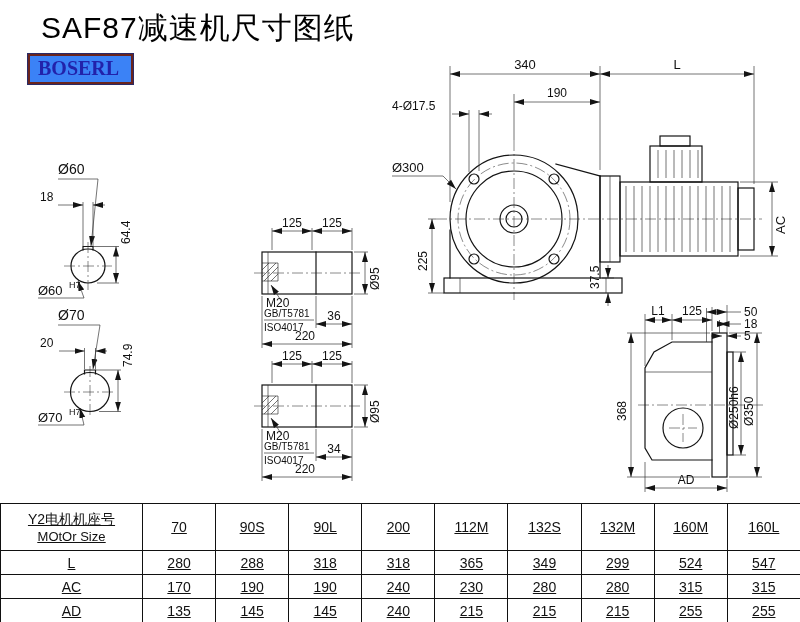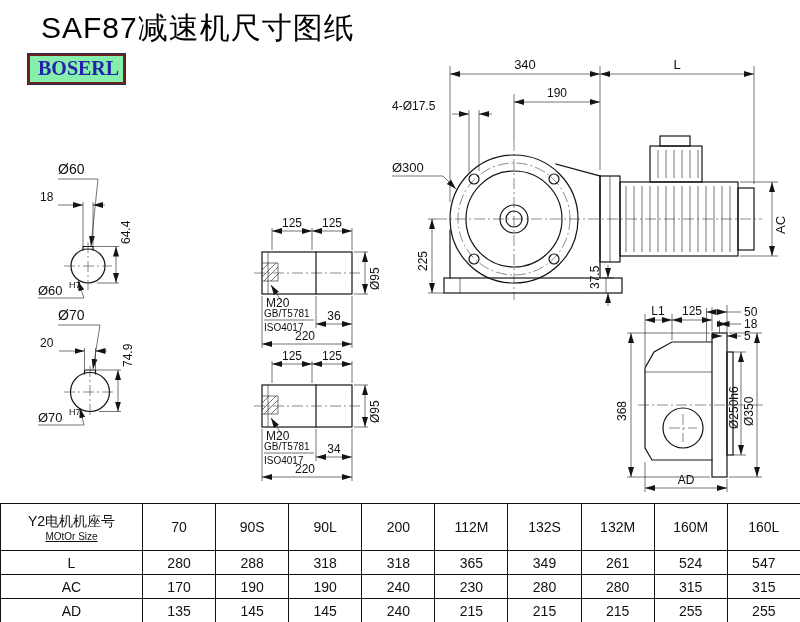--- a/index.html
+++ b/index.html
@@ -1,33 +1,33 @@
 <!DOCTYPE html>
 <html><head>
 <meta charset="utf-8">
 <style>
   html,body{margin:0;padding:0;}
   body{width:800px;height:622px;background:#ffffff;position:relative;overflow:hidden;
        font-family:"Liberation Sans","DejaVu Sans",sans-serif;color:#111;}
   .page-title{position:absolute;left:28px;top:8px;font-size:30px;font-weight:400;letter-spacing:1px;color:#000;margin-left:13px;}
   .brand-logo{position:absolute;left:28px;top:54px;border:2px solid #6a241d;outline:1px solid #2a2a66;
-       padding:1px 4px 2px 8px;font-family:"Liberation Serif","DejaVu Serif",serif;
-       font-size:20px;font-weight:700;color:#2222aa;background:#86efac;}
+       padding:1px 12px 2px 8px;font-family:"Liberation Serif","DejaVu Serif",serif;
+       font-size:20px;font-weight:700;color:#2222aa;background:#3b82f6;}
   svg.drawing{position:absolute;left:0;top:0;}
   
   .s-ln{stroke:#141414;stroke-width:1.2;fill:none;stroke-linecap:square}
   .s-tn{stroke:#2a2a2a;stroke-width:0.65;fill:none}
   .s-cl{stroke:#2a2a2a;stroke-width:0.55;fill:none;stroke-dasharray:11 3 2 3}
   text{fill:#101010}
   .t9{font-size:9px}.t10{font-size:10px}.t12{font-size:12px}.t13{font-size:13px}.t14{font-size:14px}
   
-  table.spec{position:absolute;left:0;top:503px;width:800px;height:119px;border-collapse:collapse;table-layout:fixed;background:#fff;}
+  table.spec{position:absolute;left:0;top:503px;width:800px;height:119px;border-collapse:collapse;table-layout:fixed;background:#fff;text-decoration:underline;}
   table.spec td{border:1px solid #111;text-align:center;vertical-align:middle;font-size:14px;padding:0;}
   tr.hdr{height:47px;} tr.row{height:24px;}
-  .und{text-decoration:underline;font-size:10px;}
+  .und{text-decoration:underline;font-size:13px;}
   .hcn{font-size:14px;}
 </style>
 </head>
 <body>
 
 <div class="page-title">SAF87减速机尺寸图纸</div>
 <div class="brand-logo">BOSERL</div>
 
 <svg class="drawing" width="800" height="503" viewBox="0 0 800 503">
   <defs>
@@ -301,21 +301,21 @@
     <td>160L</td>
   </tr>
   <tr class="row">
     <td>L</td>
     <td>280</td>
     <td>288</td>
     <td>318</td>
     <td>318</td>
     <td>365</td>
     <td>349</td>
-    <td>261</td>
+    <td>299</td>
     <td>524</td>
     <td>547</td>
   </tr>
   <tr class="row">
     <td>AC</td>
     <td>170</td>
     <td>190</td>
     <td>190</td>
     <td>240</td>
     <td>230</td>

